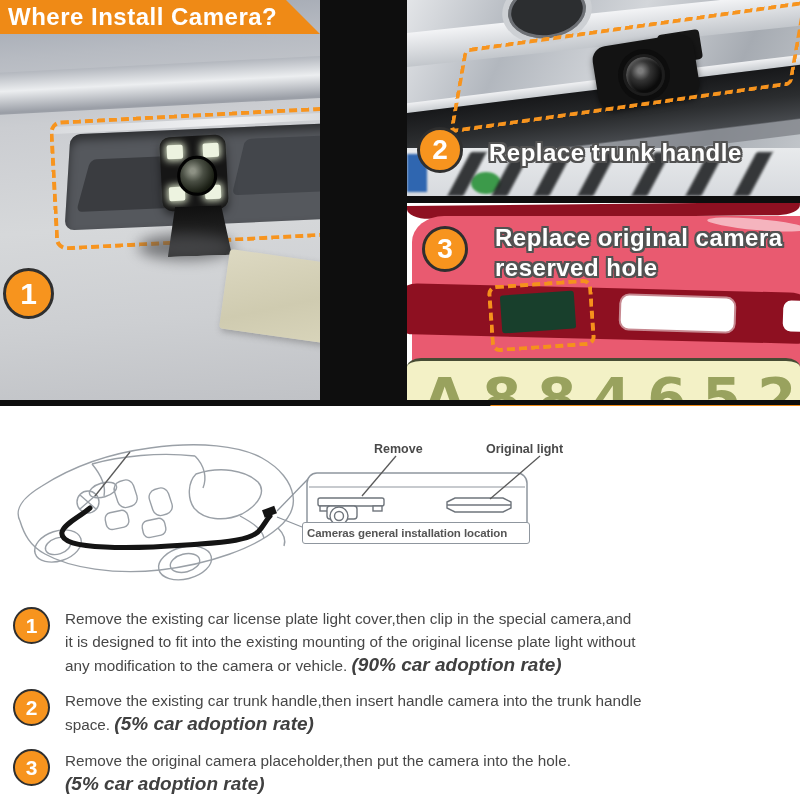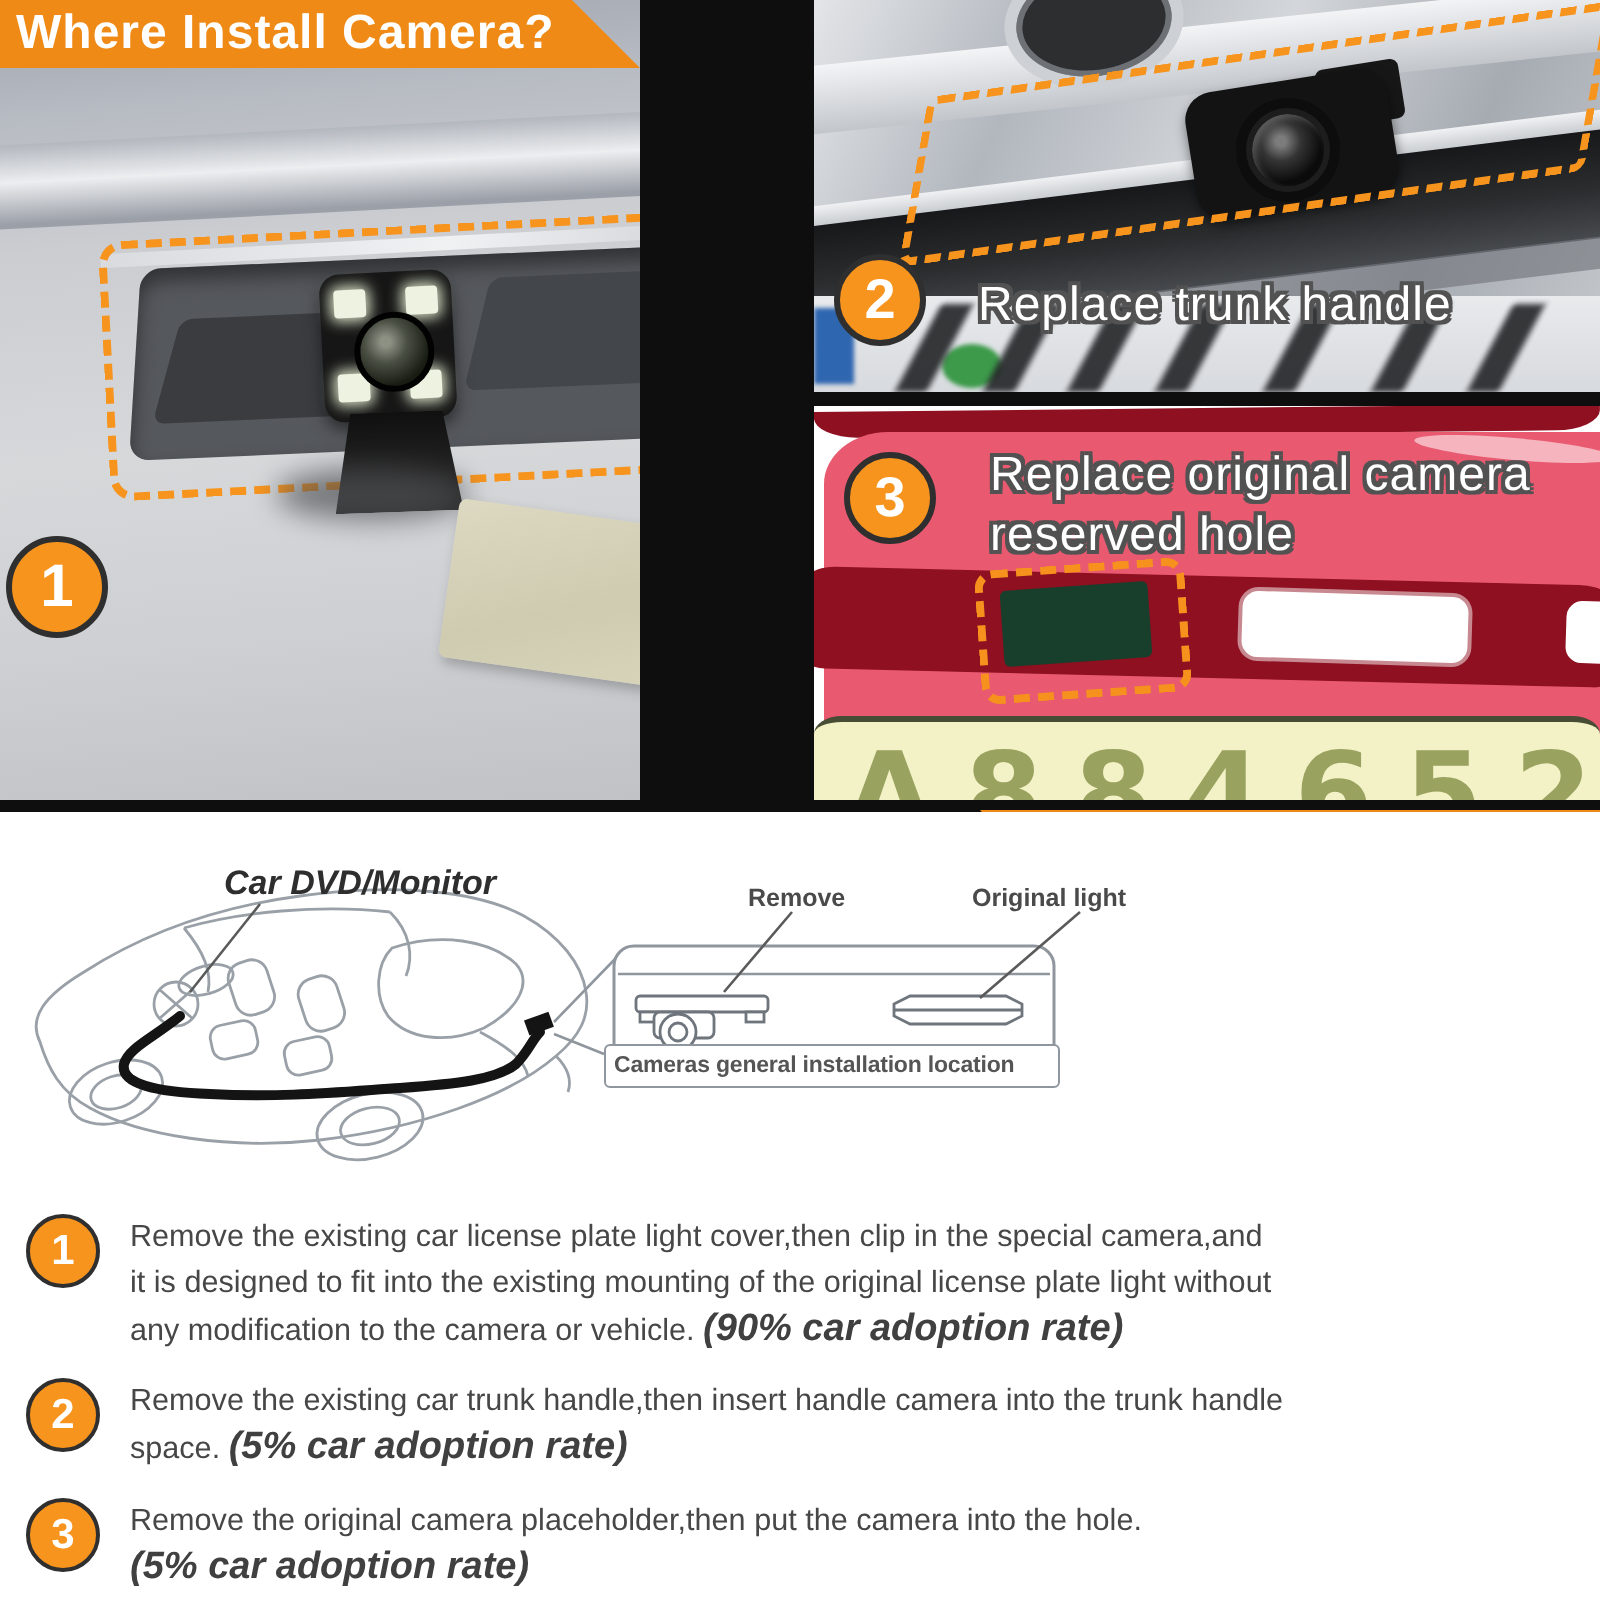--- a/index.html
+++ b/index.html
@@ -40,21 +40,21 @@
   
   .banner1{left:0;top:0;width:330px;height:34px;background:#ef8a16;
      clip-path:polygon(0 0,286px 0,320px 34px,0 34px);}
   .banner1-text{position:absolute;left:8px;top:3px;color:#fff;font-weight:bold;font-size:24px;letter-spacing:.5px;}
   .banner2{position:absolute;left:482px;top:405px;width:318px;height:33px;background:#ef8a16;
      clip-path:polygon(8px 0,318px 0,318px 33px,36px 33px);}
   .banner2-text{position:absolute;left:44px;top:3px;color:#fff;font-weight:bold;font-size:24px;letter-spacing:.2px;}
   
   .num-circle{position:absolute;border-radius:50%;background:#f7941e;border:3px solid #2f2f2f;
      color:#fff;font-weight:bold;display:flex;align-items:center;justify-content:center;box-sizing:border-box;}
-  .photo-label{position:absolute;color:#fff;font-weight:normal;font-size:25px;line-height:31px;white-space:pre-line;
+  .photo-label{position:absolute;color:#fff;font-weight:bold;font-size:25px;line-height:31px;white-space:pre-line;
      letter-spacing:.5px;
      text-shadow:-2px -2px 0 #525252,2px -2px 0 #525252,-2px 2px 0 #525252,2px 2px 0 #525252,
                  -2px 0 0 #525252,2px 0 0 #525252,0 -2px 0 #525252,0 2px 0 #525252;padding-left:12px;}
   
   .s2-sheen{left:-10px;top:12px;width:420px;height:34px;background:linear-gradient(180deg,#f3f4f6,#c2c6cb);transform:rotate(-6deg);}
   .s2-lip{left:-15px;top:78px;width:440px;height:10px;background:linear-gradient(180deg,#f0f1f3,#c8ccd0);transform:rotate(-7deg);}
   .s2-recess{left:-15px;top:88px;width:440px;height:54px;transform:rotate(-7deg);
      background:linear-gradient(180deg,#17181a 0%,#2b2d2f 55%,#474a4e 100%);}
   .s2-under{left:-20px;top:142px;width:440px;height:16px;background:#73777c;transform:rotate(-7deg);opacity:.65;}
   .s2-emblem{left:95px;top:-22px;width:78px;height:54px;border-radius:50%;background:#2c2e30;
@@ -228,21 +228,20 @@
         <circle cx="339" cy="110" r="9"></circle>
         <circle cx="339" cy="110" r="4.5"></circle>
       </g>
       <g stroke="#6f757c" stroke-width="1.4" fill="#ffffff">
         <path d="M 447 96 L 455 92 L 503 92 L 511 96 L 511 102 L 503 106 L 455 106 L 447 102 Z"></path>
         <path d="M 447 99 L 511 99"></path>
       </g>
       <path d="M 396 50 L 362 90" stroke="#5a5a5a" stroke-width="1.3"></path>
       <path d="M 540 50 L 490 93" stroke="#5a5a5a" stroke-width="1.3"></path>
     </svg>
-    <div class="diag-label monitor-label">Car DVD/Monitor</div>
     <div class="diag-label cameras-label">Remove</div>
     <div class="diag-label origlight-label">Original light</div>
     <div class="location-box">
       <div class="location-text">Cameras general installation location</div>
     </div>
   </div>
 
   <div>
 
     <div class="instr" style="top:607px;">

